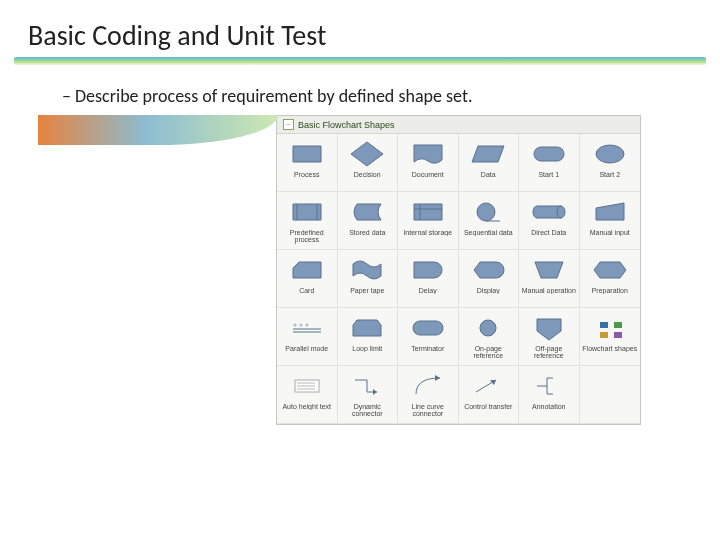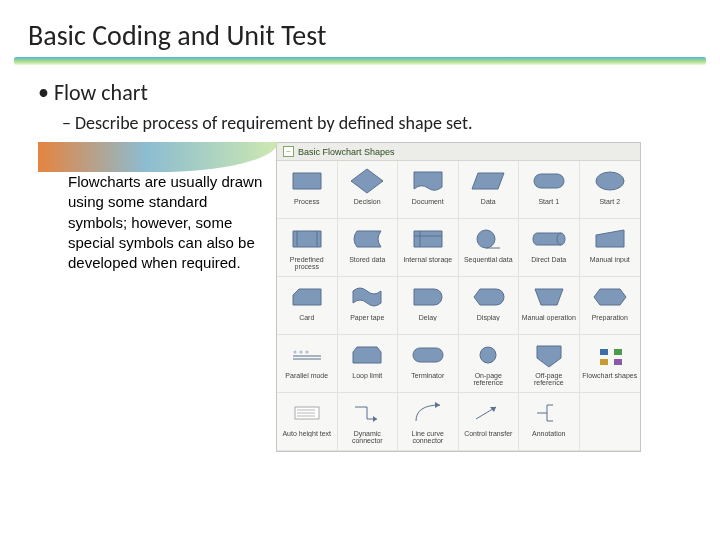--- a/index.html
+++ b/index.html
@@ -138,27 +138,25 @@
   }
   .tiny-dots circle { fill: #b0c0d4; }
 </style>
 </head>
 <body>
 
 <div class="slide-title">Basic Coding and Unit Test</div>
 <div class="title-underline"></div>
 
 <div class="body">
-  <div class="bullet-1">Flow chart</div>
   <div class="bullet-2">Describe process of requirement by defined shape set.</div>
 
   <div class="content-row">
     <div class="left-text">
       <div class="swoosh"></div>
-      <div>Flowcharts are usually drawn using some standard symbols; however, some special symbols can also be developed when required.</div>
     </div>
 
     <div class="palette">
       <div class="palette-header">
         <span class="expand-icon">−</span>
         <span>Basic Flowchart Shapes</span>
       </div>
       <div class="grid" id="grid">
           <div class="cell">
             <div class="shape-box">

